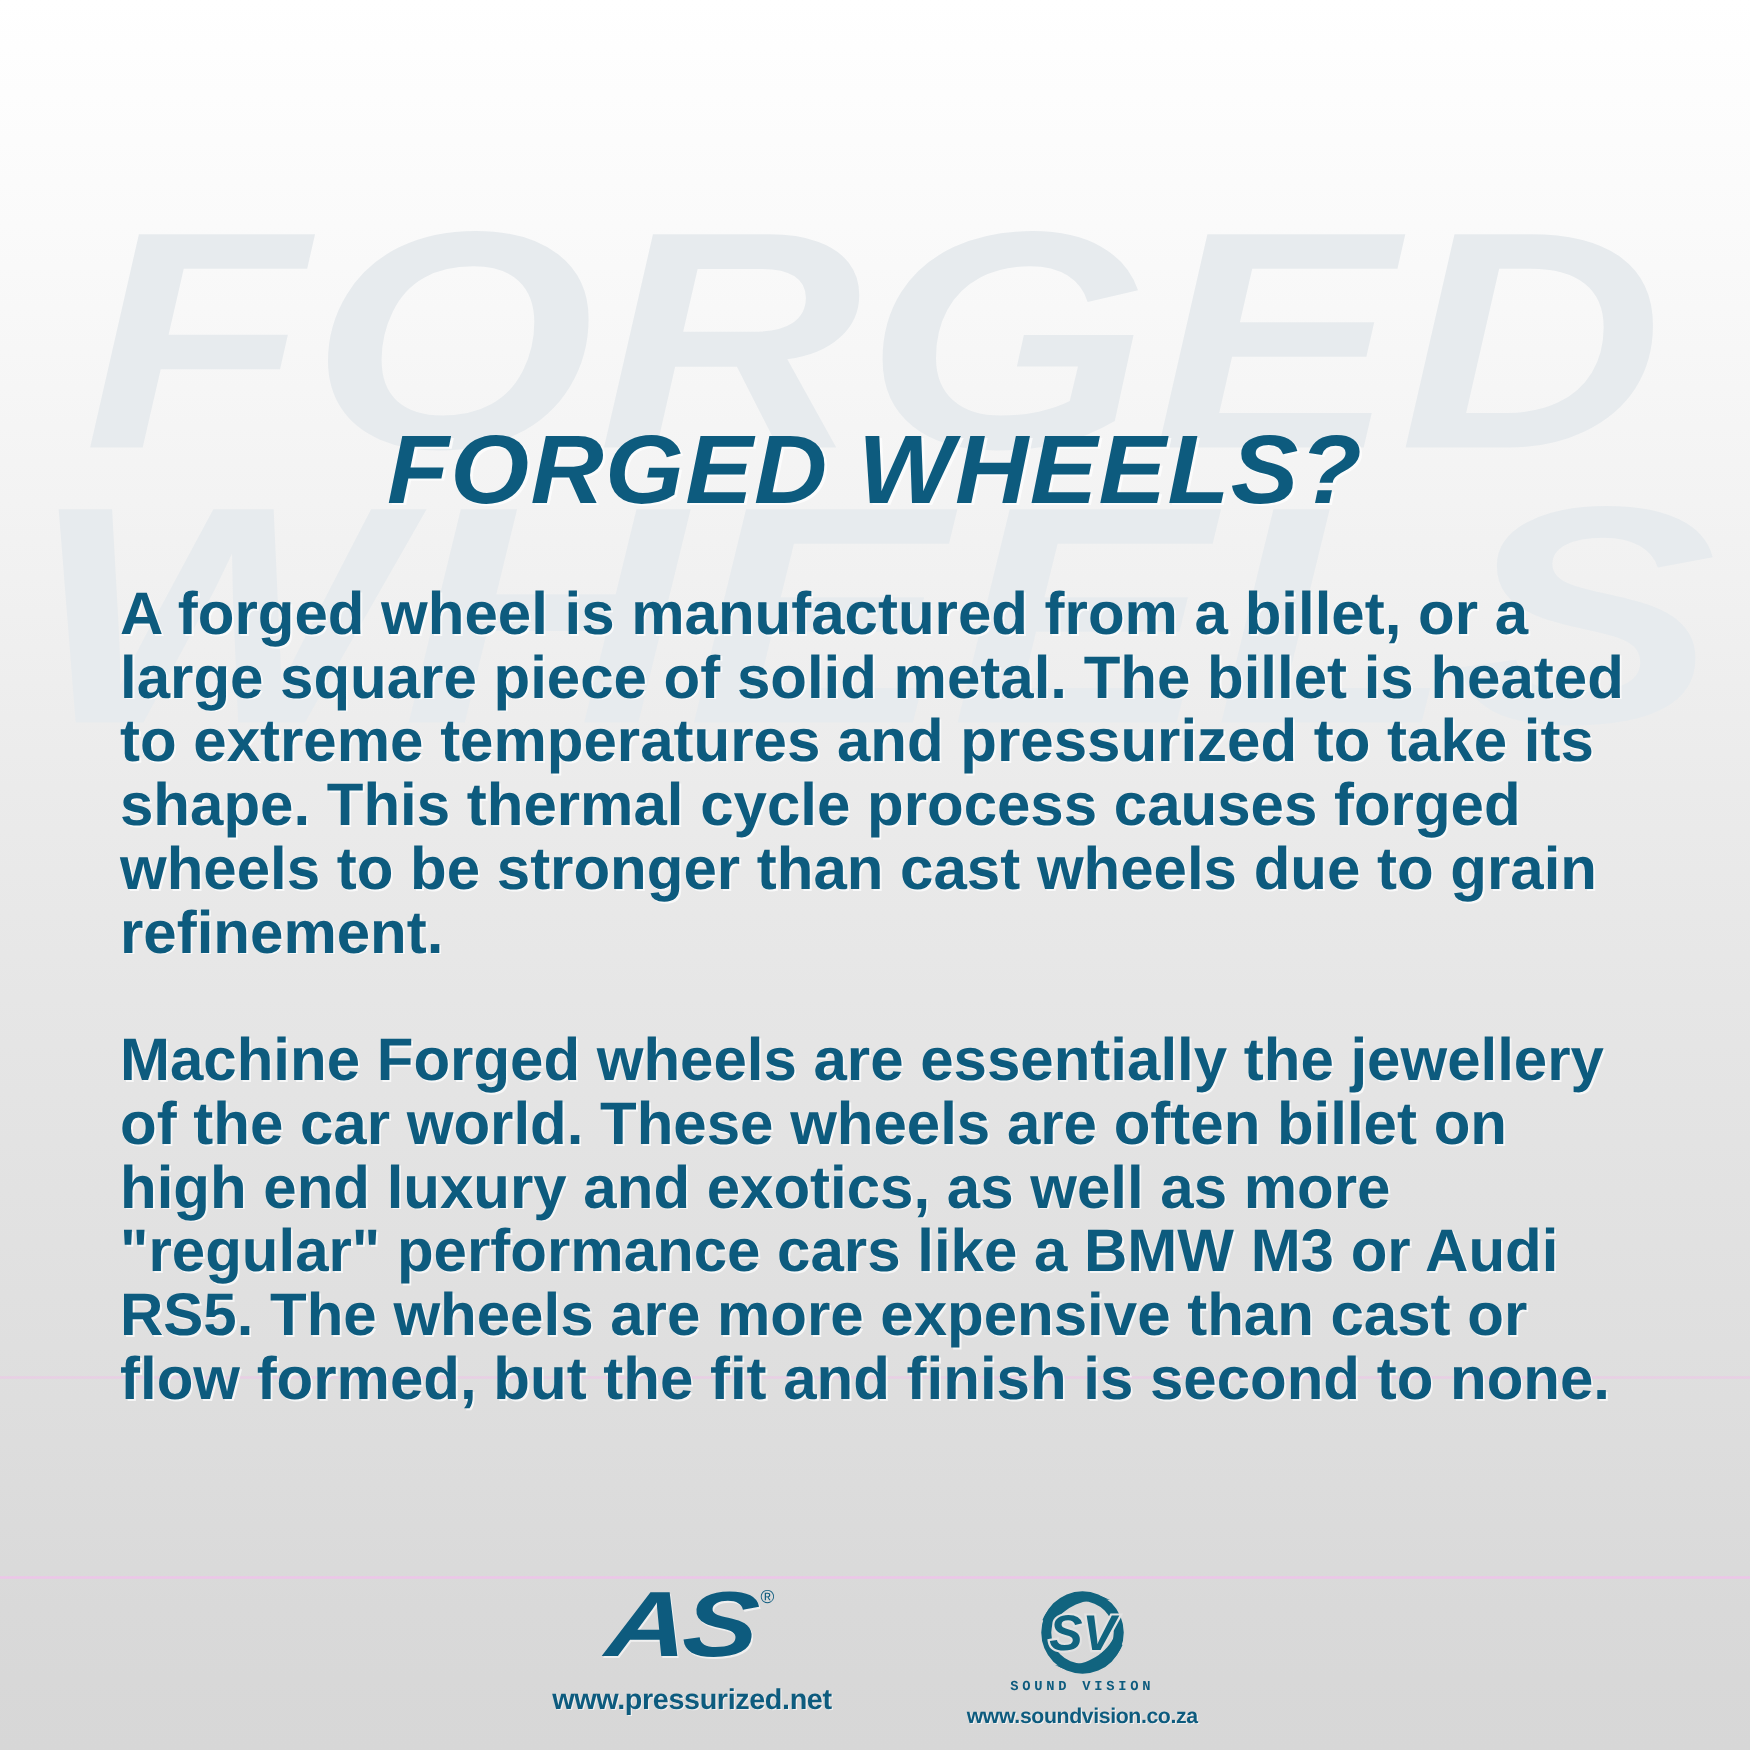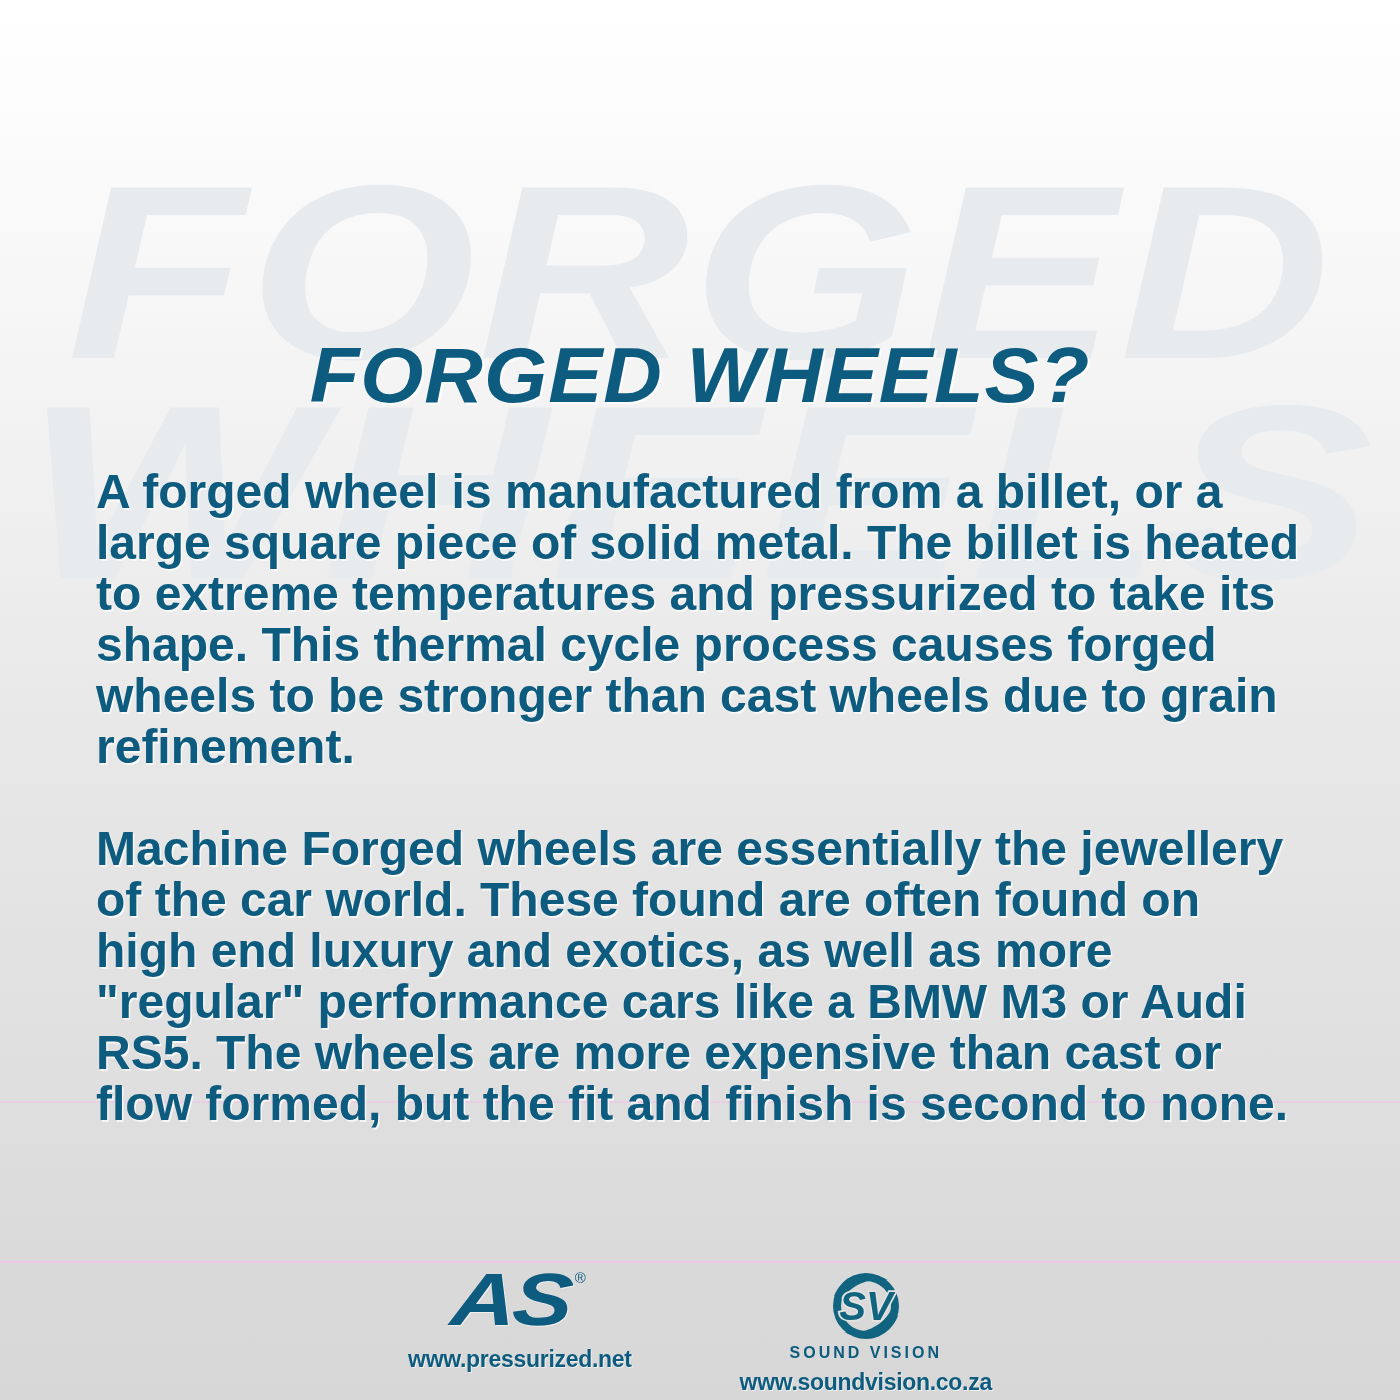--- a/index.html
+++ b/index.html
@@ -163,31 +163,31 @@
     text-shadow: 1px 1px 0 rgba(255,255,255,.6);
   }
 
   
   .sv-mark {
     width: 92px;
     height: 78px;
     position: relative;
   }
   .sv-sub {
-    font-family: Liberation Sans, sans-serif;
-    font-size: 16px;
+    font-family: Liberation Mono, monospace;
+    font-size: 11px;
     font-weight: bold;
     letter-spacing: 3px;
     color: #0d5b7e;
     margin-top: -2px;
   }
   .sv-url {
     margin-top: 7px;
     font-family: "Liberation Sans", sans-serif;
-    font-size: 23px;
+    font-size: 17px;
     font-weight: bold;
     color: #0d5b7e;
     letter-spacing: -.3px;
     text-shadow: 1px 1px 0 rgba(255,255,255,.6);
   }
 </style>
 </head>
 <body>
 
 <div id="poster">
@@ -197,21 +197,21 @@
   <div class="watermark wm-line2">WHEELS</div>
 
   <div class="hairline hairline-upper"></div>
   <div class="hairline hairline-lower"></div>
 
   <div class="headline">FORGED WHEELS?</div>
 
   <div class="body-copy">
     <p>A forged wheel is manufactured from a billet, or a large square piece of solid metal. The billet is heated to extreme temperatures and pressurized to take its shape. This thermal cycle process causes forged wheels to be stronger than cast wheels due to grain refinement.</p>
     <div class="para-gap"></div>
-    <p>Machine Forged wheels are essentially the jewellery of the car world. These found are often found on high end luxury and exotics, as well as more "regular" performance cars like a BMW M3 or Audi RS5. The wheels are more expensive than cast or flow formed, but the fit and finish is second to none.</p>
+    <p>Machine Forged wheels are essentially the jewellery of the car world. These wheels are often billet on high end luxury and exotics, as well as more "regular" performance cars like a BMW M3 or Audi RS5. The wheels are more expensive than cast or flow formed, but the fit and finish is second to none.</p>
   </div>
 
   <div class="footer">
 
     <div class="brand">
       <div class="as-mark">
         <span class="as-text">AS</span>
         <span class="as-reg">®</span>
       </div>
       <div class="as-url">www.pressurized.net</div>

